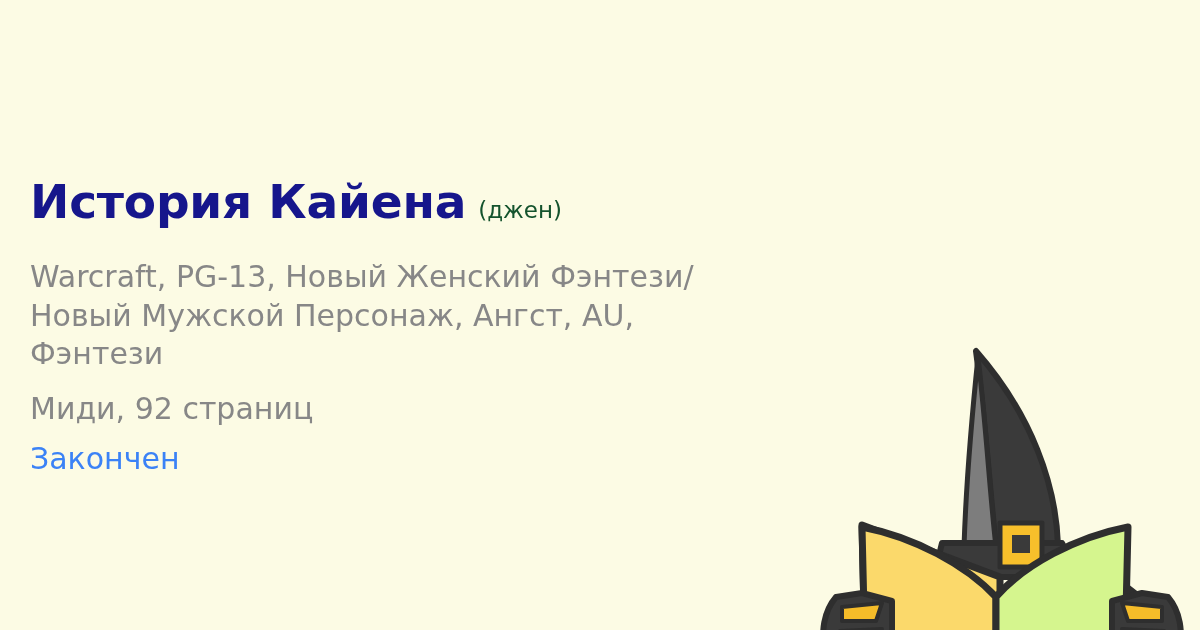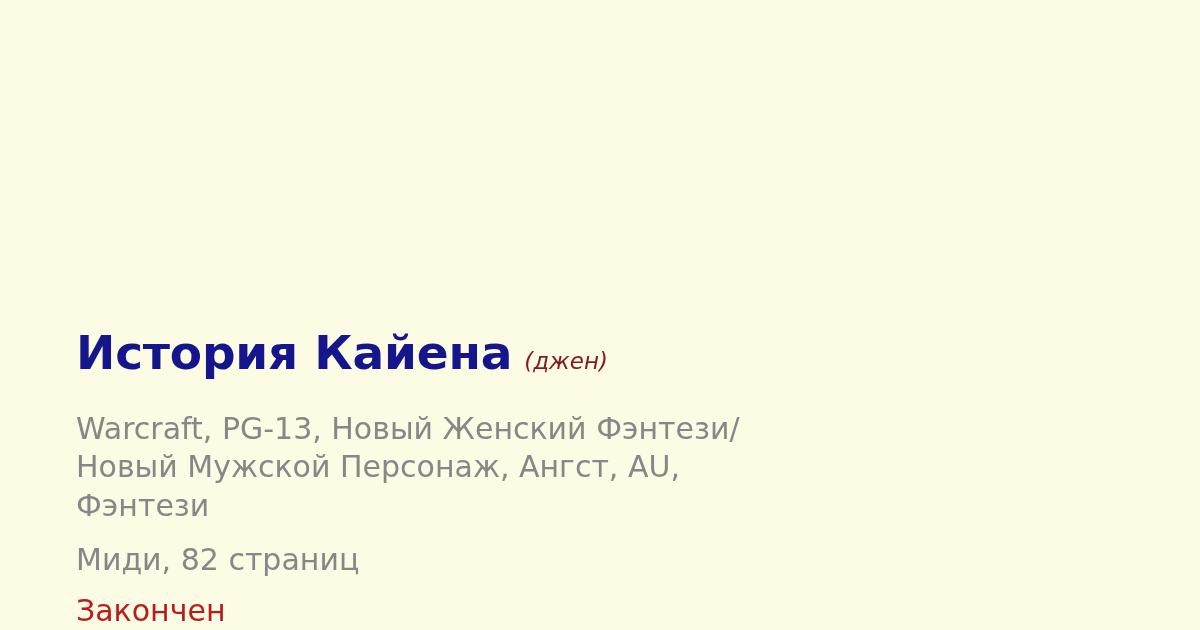--- a/index.html
+++ b/index.html
@@ -14,22 +14,21 @@
     font-family: "DejaVu Sans", "Liberation Sans", sans-serif;
     overflow: hidden;
     position: relative;
   }
 
   .card {
     position: absolute;
     inset: 0;
     display: flex;
     flex-direction: row;
-    align-items: flex-end;
-    padding-left: 46px;
+    align-items: center;
   }
 
   
   .info-col {
     width: 790px;
     padding: 26px 0 0 30px;
     box-sizing: border-box;
     display: flex;
     flex-direction: column;
     align-items: flex-start;
@@ -43,24 +42,23 @@
     line-height: 1.04;
   }
   .fic-title {
     font-size: 47px;
     font-weight: bold;
     color: #16168c;
     letter-spacing: -0.2px;
   }
   .fic-category {
     font-size: 23px;
-    color: #7f1d1d;
+    color: #14532d;
     margin-left: 12px;
     white-space: nowrap;
-    font-style: italic;
   }
 
   .fic-url {
     margin-top: 14px;
     font-size: 25px;
     color: #8e8e8e;
     letter-spacing: 0.1px;
   }
 
   .fic-author {
@@ -82,21 +80,21 @@
   .fic-size {
     margin-top: 16px;
     font-size: 30px;
     color: #878787;
     line-height: 1.28;
   }
 
   .fic-status {
     margin-top: 12px;
     font-size: 30px;
-    color: #b91c1c;
+    color: #3b82f6;
     line-height: 1.28;
   }
 
   
   .art-col {
     flex: 1 1 auto;
     position: relative;
   }
   .art-col svg {
     position: absolute;
@@ -115,21 +113,21 @@
 
     <div class="title-line">
       <span class="fic-title">История Кайена</span>
       <span class="fic-category">(джен)</span>
     </div>
 
 
 
     <div class="fic-meta">Warcraft, PG-13, Новый Женский Фэнтези/Новый Мужской Персонаж, Ангст, AU, Фэнтези</div>
 
-    <div class="fic-size">Миди, 82 страниц</div>
+    <div class="fic-size">Миди, 92 страниц</div>
 
     <div class="fic-status">Закончен</div>
 
   </div>
 
   <div class="art-col">
     <svg viewBox="0 0 410 630" xmlns="http://www.w3.org/2000/svg">
 
       <path d="M188 300 L225 300 C250 360 300 430 315 520
                C322 555 326 575 327 590

